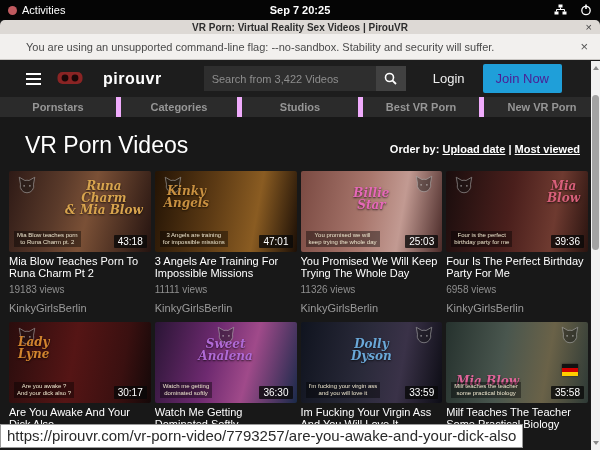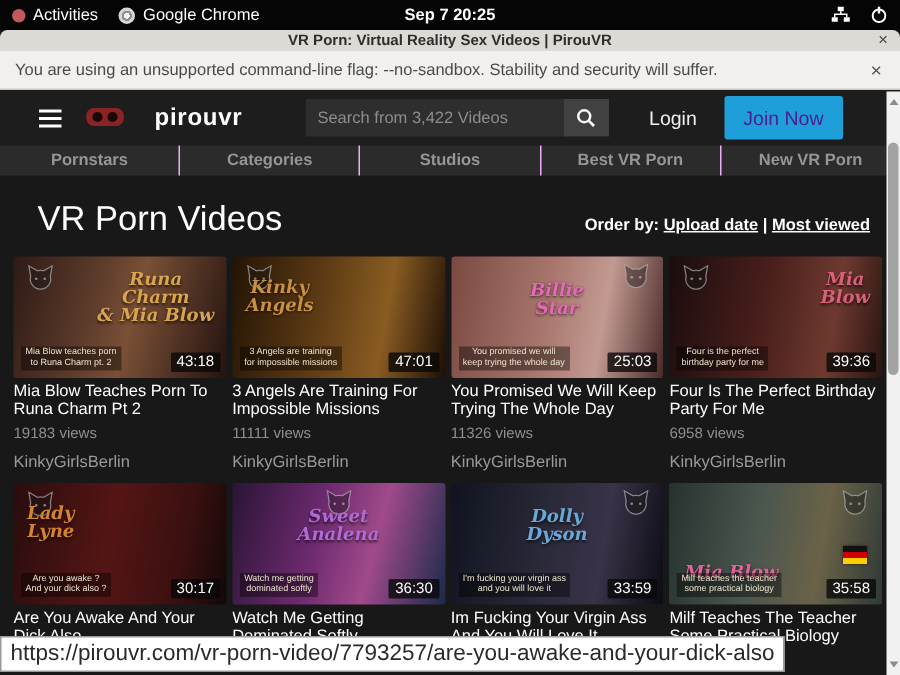--- a/index.html
+++ b/index.html
@@ -19,21 +19,21 @@
 
   
   .tab-bar { position:absolute; top:20px; left:0; right:0; height:14px; background:#ddd9d5;
     border-radius:5px 5px 0 0; z-index:40; display:flex; align-items:center; justify-content:center; }
   .tab-title { font-size:10px; font-weight:bold; color:#2e2e2e; }
   .tab-close { position:absolute; right:8px; top:0; font-size:11px; color:#444; line-height:14px; cursor:pointer; }
 
   
   .infobar { position:absolute; top:34px; left:0; right:0; height:26px; background:#f2f0ee;
     border-bottom:1px solid #c9c6c3; z-index:40; display:flex; align-items:center;
-    font-size:11px; color:#4a4a4a; padding:0 10px; }
+    font-size:11px; color:#4a4a4a; padding:0 26px; }
   .info-close { position:absolute; right:12px; font-size:13px; color:#555; cursor:pointer; }
 
   
   .page { position:absolute; top:60px; left:0; right:0; bottom:0; background:#181818; overflow:hidden; }
 
   .nav { height:37px; background:#1d1d1d; display:flex; align-items:center; }
   .hamburger { margin-left:26px; width:15px; display:flex; flex-direction:column; gap:3px; cursor:pointer; }
   .hamburger i { height:2px; background:#fff; display:block; }
   .logo { display:flex; align-items:center; gap:20px; margin-left:16px; cursor:pointer; }
   .logo-text { color:#fff; font-weight:bold; font-size:16px; letter-spacing:0.5px; }
@@ -43,21 +43,21 @@
   .searchbox input::placeholder { color:#8d8d8d; }
   .search-btn { width:30px; height:25px; background:#414141; border:0; display:flex;
     align-items:center; justify-content:center; cursor:pointer; }
   .nav-spacer { flex:1; }
   .login { color:#eee; font-size:13px; margin-right:18px; cursor:pointer; }
   .join-btn { border:0; color:#4c1d95; font-size:13px; padding:7px 13px; border-radius:2px;
     margin-right:38px; cursor:pointer; }
 
   .menu { height:20px; background:#2b2b2b; display:flex; }
   .menu-item { flex:1; display:flex; align-items:center; justify-content:center;
-    font-size:11px; font-weight:bold; color:#969696; border-left:1px solid #f0abfc; cursor:pointer; }
+    font-size:11px; font-weight:bold; color:#969696; border-left:5px solid #f0abfc; cursor:pointer; }
   .menu-item:first-child { border-left:0; }
 
   .head-row { display:flex; align-items:baseline; justify-content:space-between;
     padding:15px 20px 12px 25px; }
   .page-title { color:#fff; font-size:23px; font-weight:400; }
   .order-by { font-size:11px; font-weight:bold; color:#fff; }
   .order-by a { color:#fff; text-decoration:underline; cursor:pointer; }
 
   
   .grid { display:grid; grid-template-columns:repeat(4,1fr); column-gap:4px; padding:0 12px 0 9px; }
@@ -100,24 +100,20 @@
   .sb-down { bottom:5px; border-top:4px solid #8a8a8a; }
 </style>
 </head>
 <body>
 
 <div class="gnome-bar">
   <div class="gb-item">
     <span class="dot-icon"></span>
     <span>Activities</span>
   </div>
-  <div class="gb-item">
-    <span class="chrome-icon"></span>
-    <span>Google Chrome</span>
-  </div>
   <div class="gb-center">Sep 7 20:25</div>
   <div class="gb-right">
     <svg width="13" height="12" viewBox="0 0 13 12">
       <rect x="4.5" y="0.5" width="4" height="3" fill="#fff"></rect>
       <rect x="0.5" y="7.5" width="4" height="3" fill="#fff"></rect>
       <rect x="8.5" y="7.5" width="4" height="3" fill="#fff"></rect>
       <path d="M6.5 3.5v2M2.5 7.5v-2h8v2" stroke="#fff" fill="none"></path>
     </svg>
     <svg width="12" height="12" viewBox="0 0 12 12">
       <circle cx="6" cy="6.5" r="4.2" fill="none" stroke="#fff" stroke-width="1.3"></circle>

